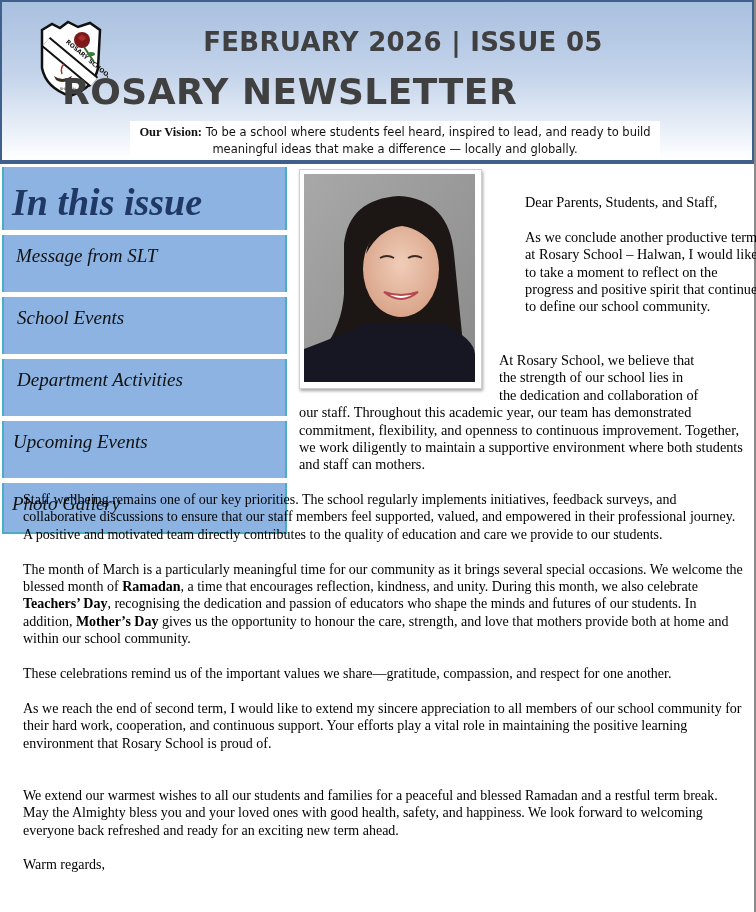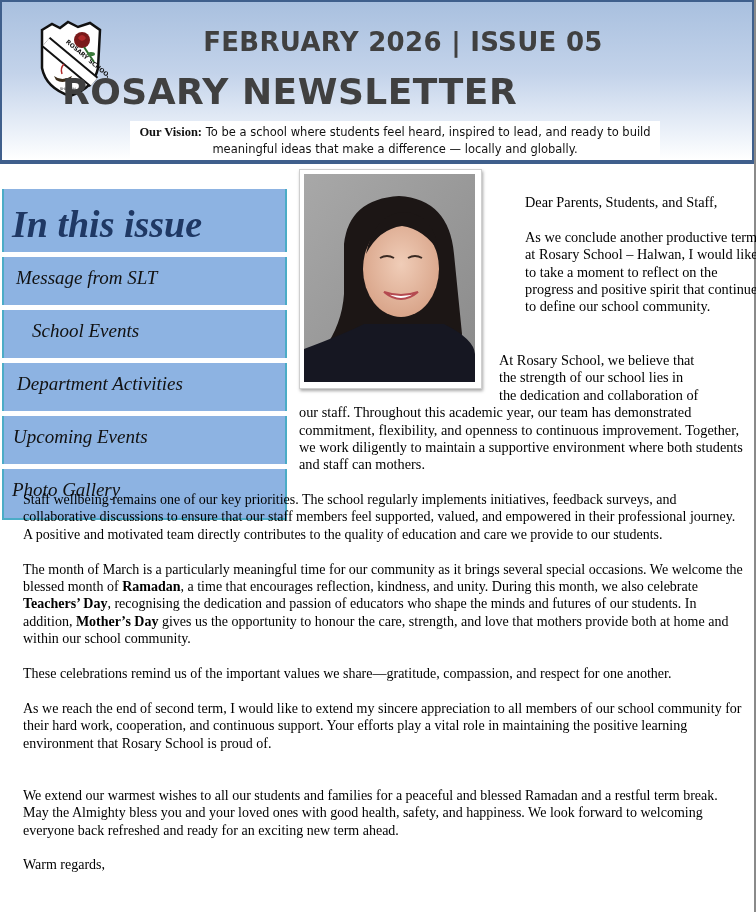--- a/index.html
+++ b/index.html
@@ -22,22 +22,22 @@
     .vision { position: absolute; left: 128px; top: 119px; width: 530px; height: 40px; background: #fff;
               text-align: center; font-family: "DejaVu Sans", sans-serif; font-size: 11.5px; line-height: 17px;
               color: #111; padding-top: 3px; box-sizing: border-box; }
     .vision .vision-label { font-family: "Liberation Serif", serif; font-weight: bold; font-size: 12.5px; }
 
     
     .toc { position: absolute; left: 2px; top: 167px; width: 285px; }
     .toc-box { background: #8db3e2; border-left: 2px solid #4bacc6; border-right: 2px solid #4bacc6;
                box-sizing: border-box; font-family: "Liberation Serif", serif; font-style: italic; color: #111; }
     .toc-title { height: 63px; font-size: 38px; font-weight: bold; color: #1f3864; padding-left: 8px;
-                 line-height: 70px; margin-top: 22px; }
-    .toc-item { height: 48px; margin-top: 5px; font-size: 19px; line-height: 42px; cursor: pointer; }
+                 line-height: 70px; }
+    .toc-item { height: 57px; margin-top: 5px; font-size: 19px; line-height: 42px; cursor: pointer; }
     .toc-item.last { height: 51px; border-bottom: 2px solid #4bacc6; }
 
     
     .photo-frame { position: absolute; left: 299px; top: 169px; width: 181px; height: 218px;
                    background: #fff; border: 1px solid #cfcfcf; box-shadow: 1px 2px 3px rgba(0,0,0,0.35); }
     .photo-frame svg { position: absolute; left: 4px; top: 4px; }
 
     
     .letter-right { position: absolute; left: 525px; top: 194px; width: 240px; font-size: 14.3px; line-height: 17.4px; }
     .letter-right p { margin: 0 0 17.4px 0; }
@@ -71,21 +71,21 @@
   <div class="title-line">ROSARY NEWSLETTER</div>
   <div class="vision">
     <span class="vision-label">Our Vision:</span><span> To be a school where students feel heard, inspired to lead, and ready to build meaningful ideas that make a difference — locally and globally.</span>
   </div>
 </div>
 <div class="header-rule"></div>
 
 <div class="toc">
   <div class="toc-box toc-title">In this issue</div>
   <div class="toc-box toc-item" style="padding-left:12px;">Message from SLT</div>
-  <div class="toc-box toc-item" style="padding-left:28px;">School Events</div>
+  <div class="toc-box toc-item" style="padding-left:13px;">School Events</div>
   <div class="toc-box toc-item" style="padding-left:13px;">Department Activities</div>
   <div class="toc-box toc-item" style="padding-left:9px;">Upcoming Events</div>
   <div class="toc-box toc-item last" style="padding-left:8px;">Photo Gallery</div>
 </div>
 
 <div class="photo-frame">
   <svg width="171" height="208" viewBox="0 0 171 208">
     <defs>
       <linearGradient id="bg" x1="0" y1="0" x2="1" y2="1">
         <stop offset="0" stop-color="#a8a8a8"></stop>

